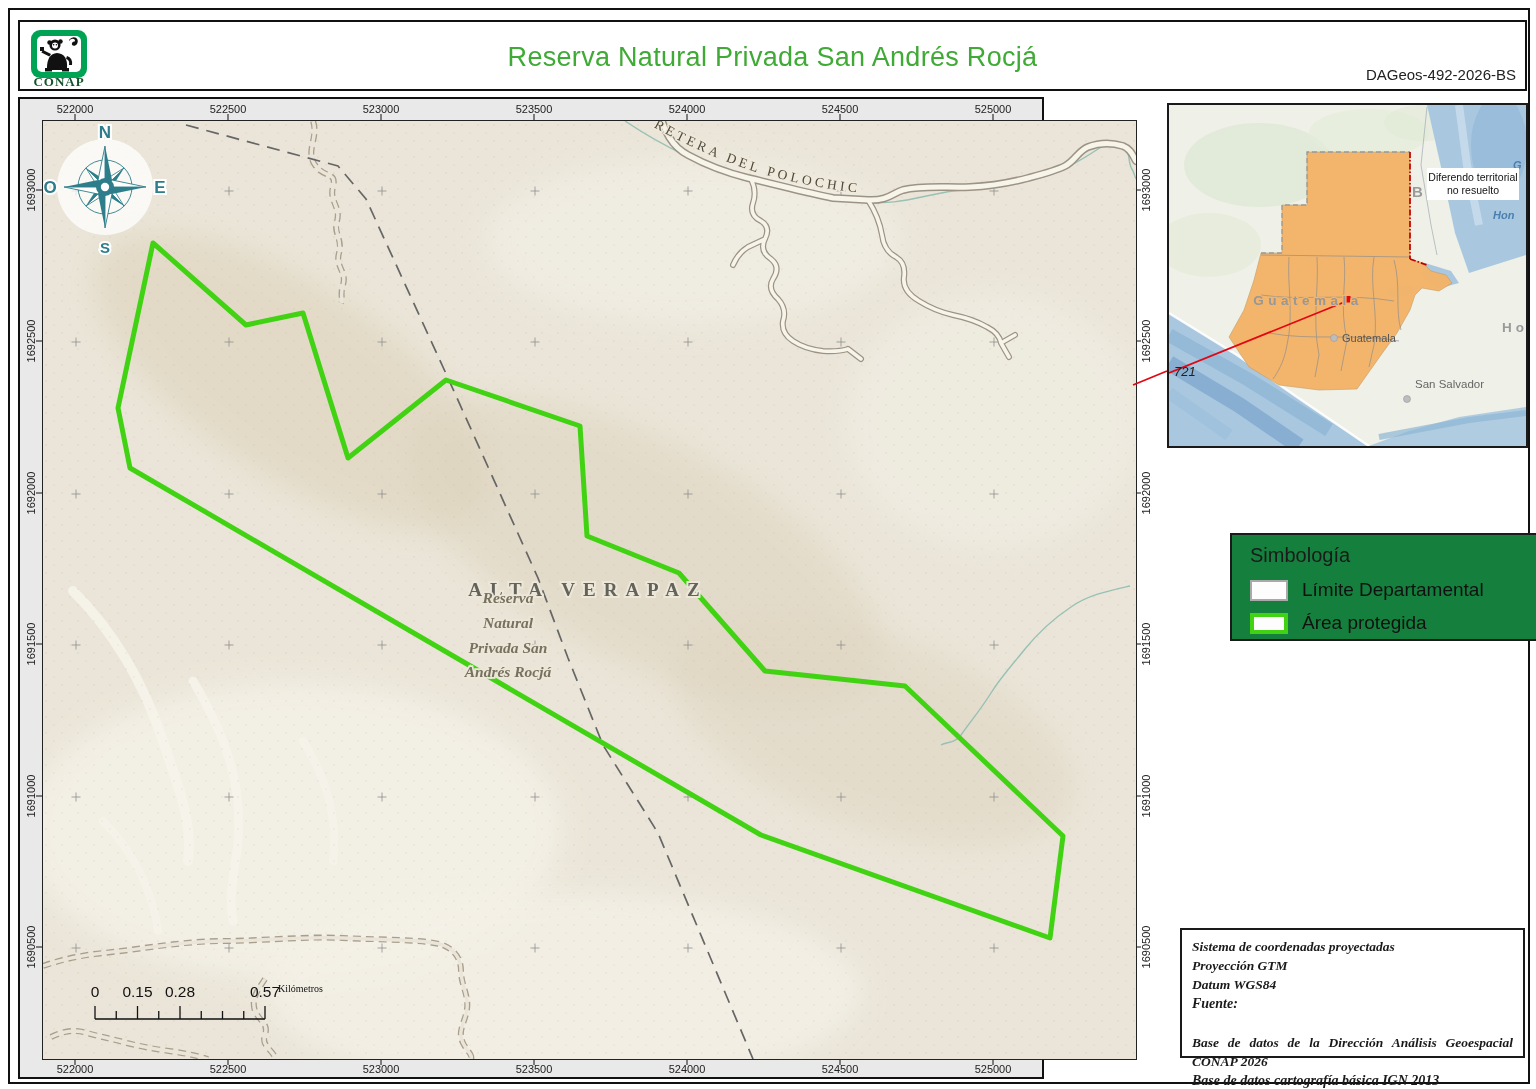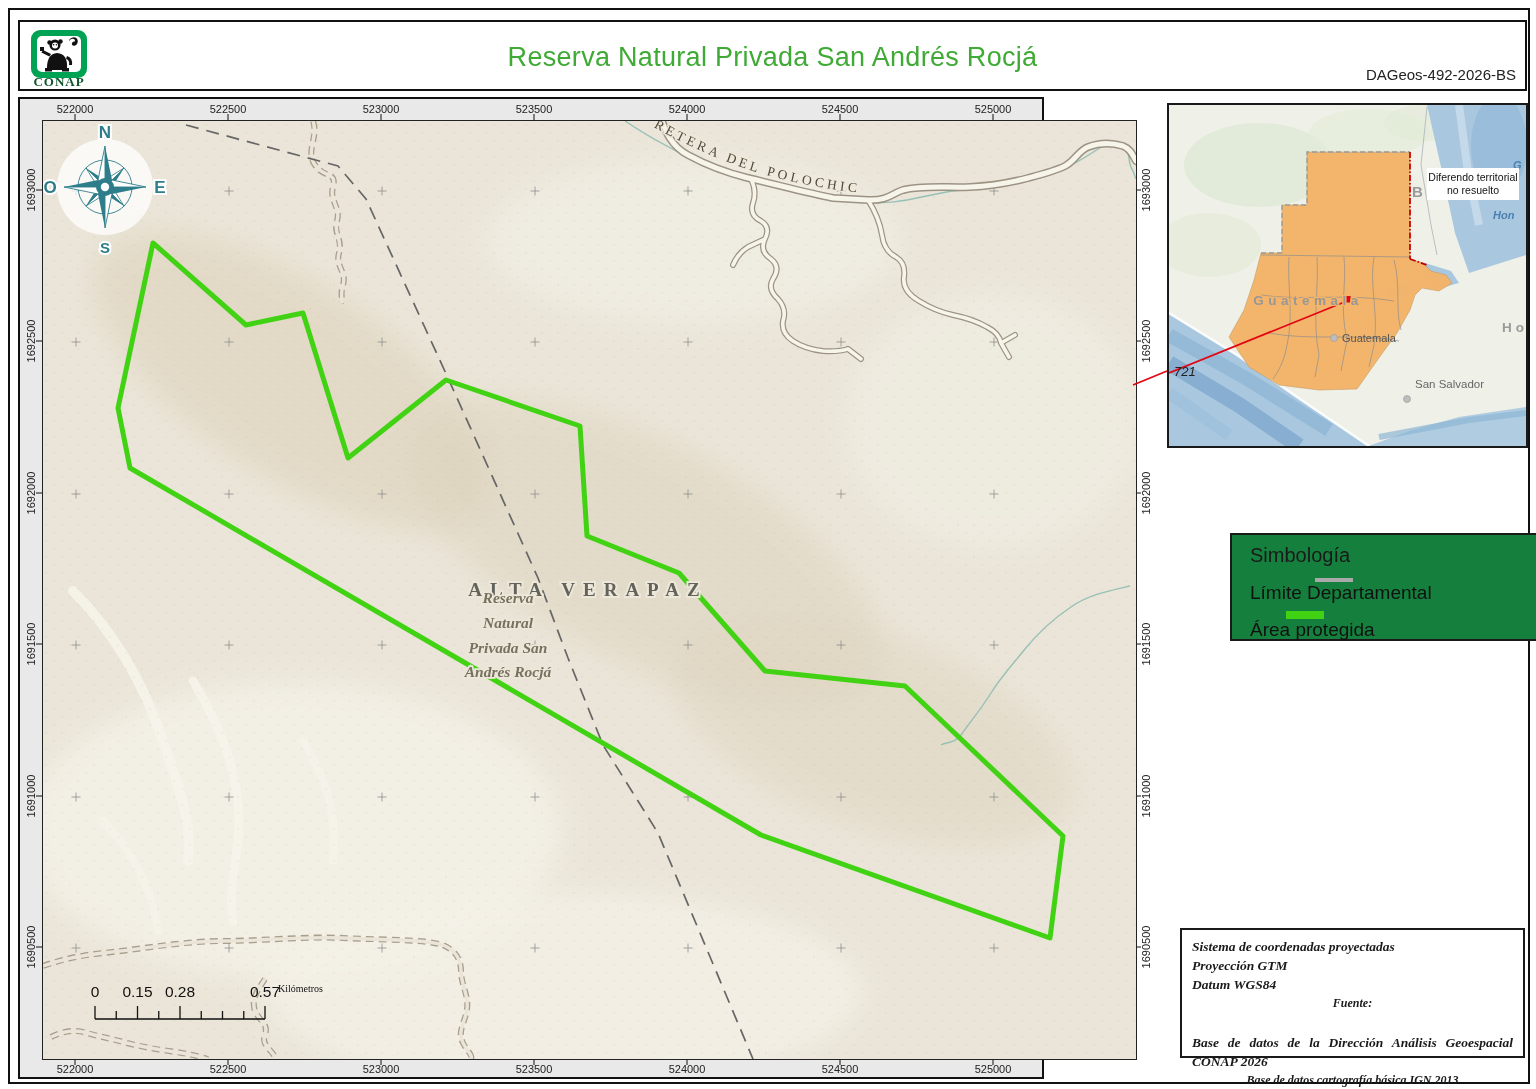--- a/index.html
+++ b/index.html
@@ -33,33 +33,33 @@
   
   .inset-box{position:absolute;left:1167px;top:103px;width:357px;height:341px;border:2px solid #1a1a1a;
              box-sizing:content-box;background:#eff0e8;overflow:hidden;}
   .inset-note{position:absolute;left:250px;top:63px;width:92px;background:#fff;padding:3px 0;
               font-size:10.5px;line-height:13px;text-align:center;color:#111;margin-left:8px;}
   .leader-ext{position:absolute;left:1118px;top:362px;z-index:6;}
 
   .legend-box{position:absolute;left:1230px;top:533px;width:358px;height:108px;border:2px solid #1a1a1a;
               background:#15803d;box-sizing:border-box;}
   .legend-title{position:absolute;left:18px;top:9px;font-size:20px;color:#1a1a1a;}
-  .legend-row{position:absolute;left:18px;height:24px;display:flex;align-items:center;flex-direction:column;}
+  .legend-row{position:absolute;left:18px;height:24px;display:flex;align-items:center;}
   .legend-row.r1{top:43px;}
   .legend-row.r2{top:76px;}
   .swatch{width:38px;height:21px;box-sizing:border-box;margin-right:14px;background:#fdfdfd;}
   .swatch.gray{border:2px solid #a9a9a9;}
   .swatch.green{border:4px solid #41d313;}
   .legend-label{font-size:19px;color:#111;}
 
   .info-box{position:absolute;left:1180px;top:928px;width:345px;height:130px;border:2px solid #1a1a1a;
             background:#fff;box-sizing:border-box;font-family:"Liberation Serif",serif;
             font-style:italic;font-weight:700;color:#1a1a1a;padding:7px 10px 0 10px;}
   .info-center{text-align:left;font-size:13.5px;line-height:19px;}
-  .info-left{text-align:center;font-size:12px;line-height:19px;}
+  .info-left{text-align:left;font-size:14px;line-height:19px;}
   .info-just{text-align:justify;font-size:13.5px;line-height:19px;margin-top:20px;}
 </style>
 </head>
 <body>
 
 <div class="page">
   <div class="page-border"></div>
 
   <div class="header-box">
     <svg class="logo" viewBox="0 0 60 62">

